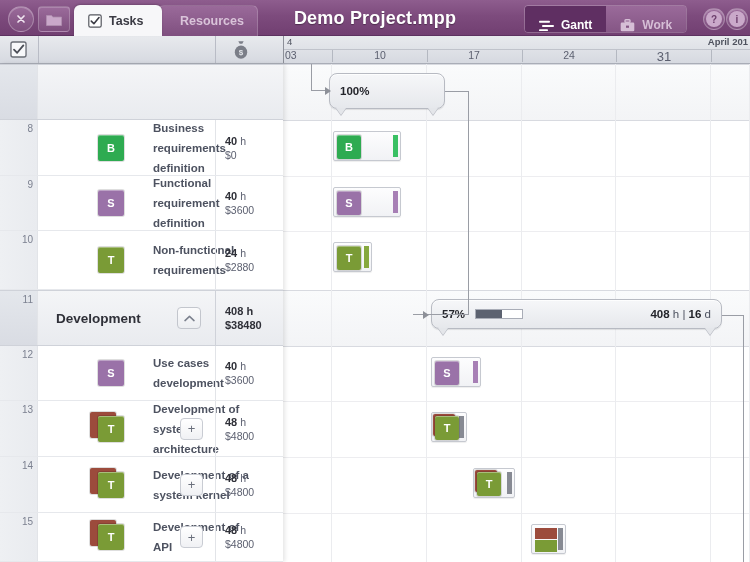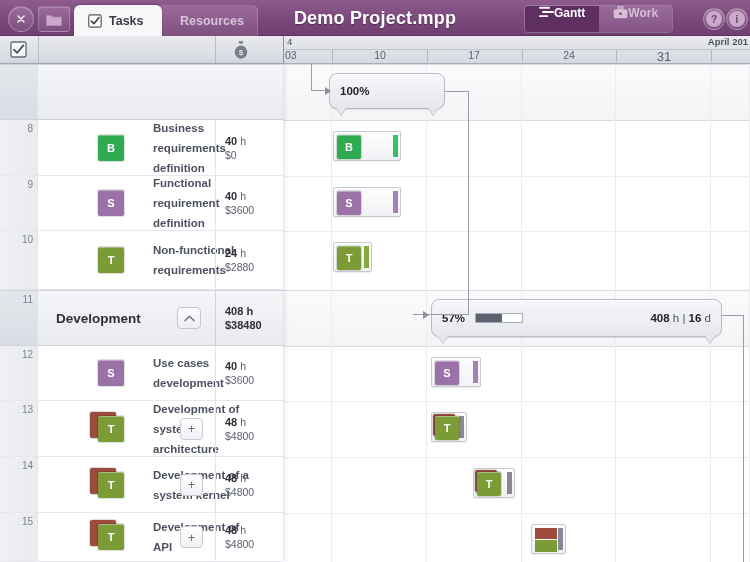--- a/index.html
+++ b/index.html
@@ -59,21 +59,21 @@
     letter-spacing:.2px;
     text-shadow:0 1px 1px rgba(0,0,0,.35);
     pointer-events:none;
   }
   .seg{
     position:absolute;top:5px;height:26px;border-radius:4px;overflow:hidden;
     display:flex;border:1px solid rgba(255,255,255,.22);
     box-shadow:inset 0 1px 0 rgba(255,255,255,.14);
   }
   .seg-item{
-    display:flex;align-items:flex-start;
+    display:flex;align-items:flex-end;gap:7px;
     padding:0 14px;font-size:12px;font-weight:bold;
     box-sizing:border-box;height:100%;
   }
   .seg-item.on{background:#5f2f62;color:#ffffff;}
   .seg-item.off{background:linear-gradient(to bottom,#9a6a9a,#855685);color:#d6bed6;}
 
   
   .colhead{
     position:absolute;left:0;top:36px;width:750px;height:28px;
     background:linear-gradient(to bottom,#e8eaee 0%,#d6d9e0 100%);
@@ -475,21 +475,21 @@
         <div class="vgrid" style="left: 332px;"></div>
         <div class="vgrid" style="left: 427px;"></div>
         <div class="vgrid" style="left: 466px;"></div>
       </div>
     <div id="gantt-bars">
         <div class="sumbar" style="left: 46px; top: 9px; width: 116px; height: 36px;">
           <span class="pct">100%</span>
           <div class="notch" style="left:6px"></div>
           <div class="notch" style="right:6px"></div>
         </div>
-        <div class="sumbar" style="left: 148px; top: 235px; width: 291px; height: 38px;">
+        <div class="sumbar" style="left: 148px; top: 235px; width: 291px; height: 30px;">
           <span class="pct">57%</span>
           <div class="progwrap">
             <div class="progfill" style="width:57%"></div>
           </div>
           <div class="right">408 <span>h</span> <span>|</span> 16 <span>d</span></div>
           <div class="notch" style="left:6px"></div>
           <div class="notch" style="right:6px"></div>
         </div>
         <div class="taskbar" style="left: 50px; top: 67px; width: 68px; height: 30px;">
           <div class="tb-badge" style="background:#2eab51">B</div>

